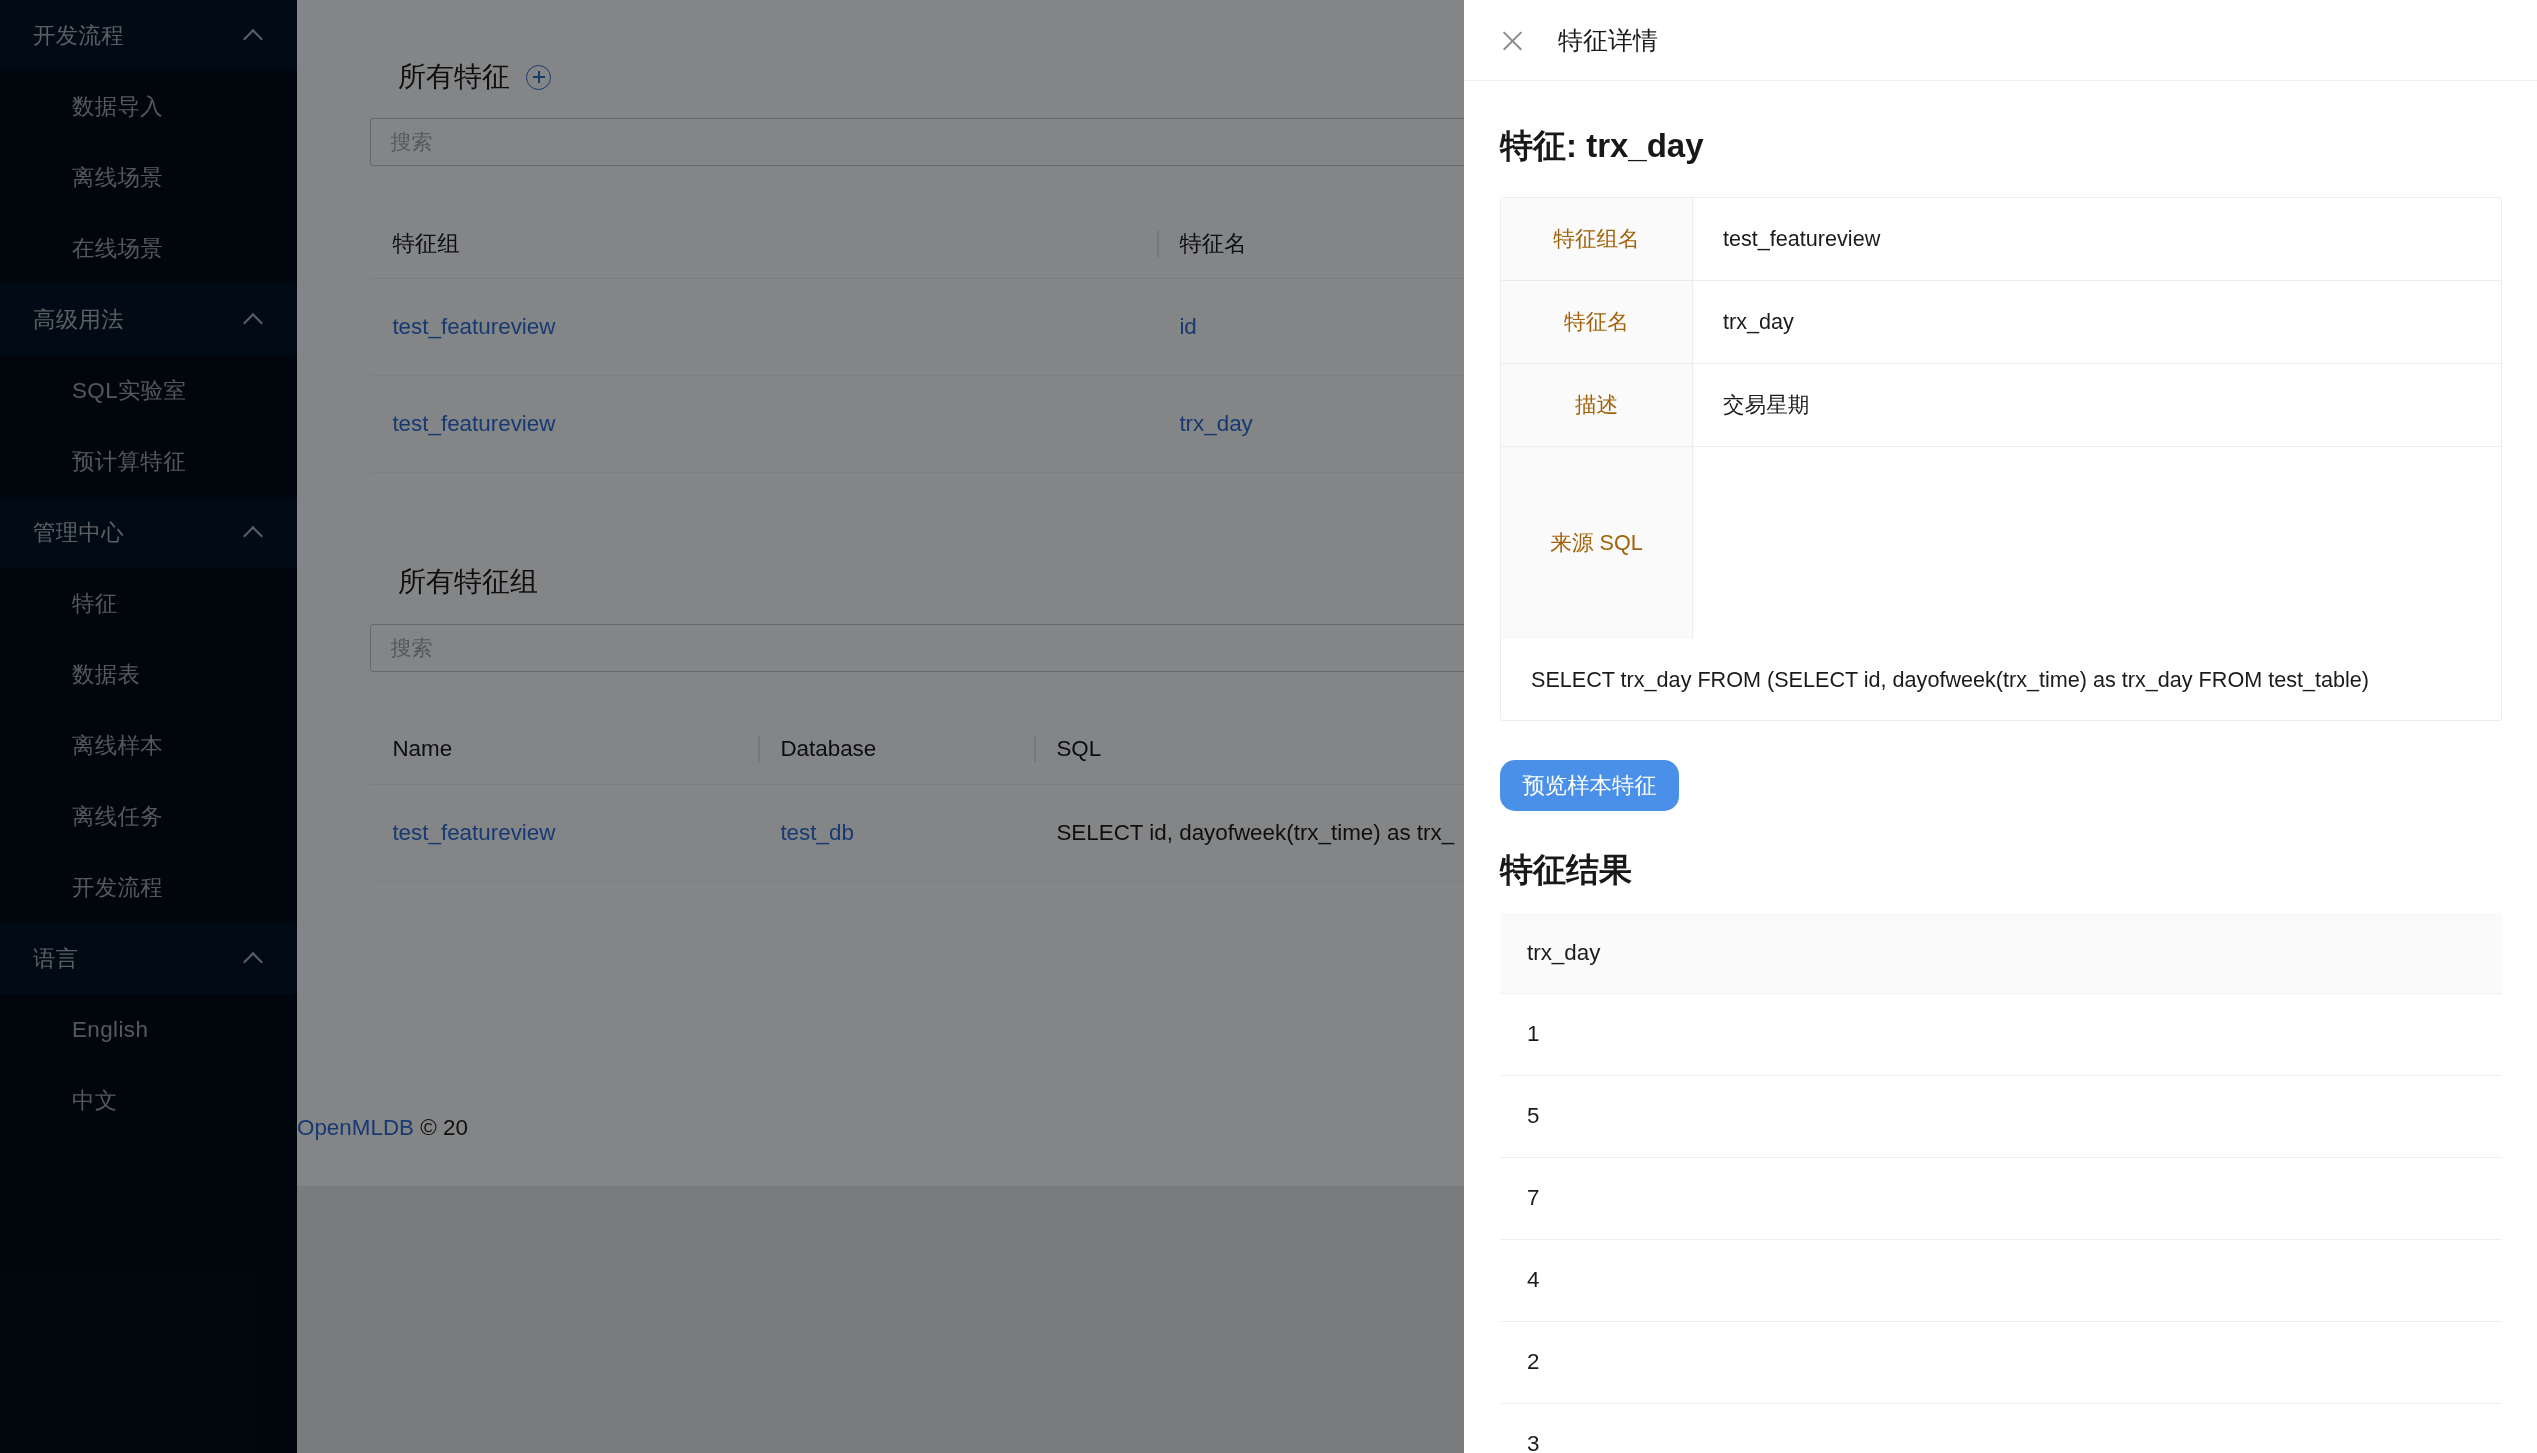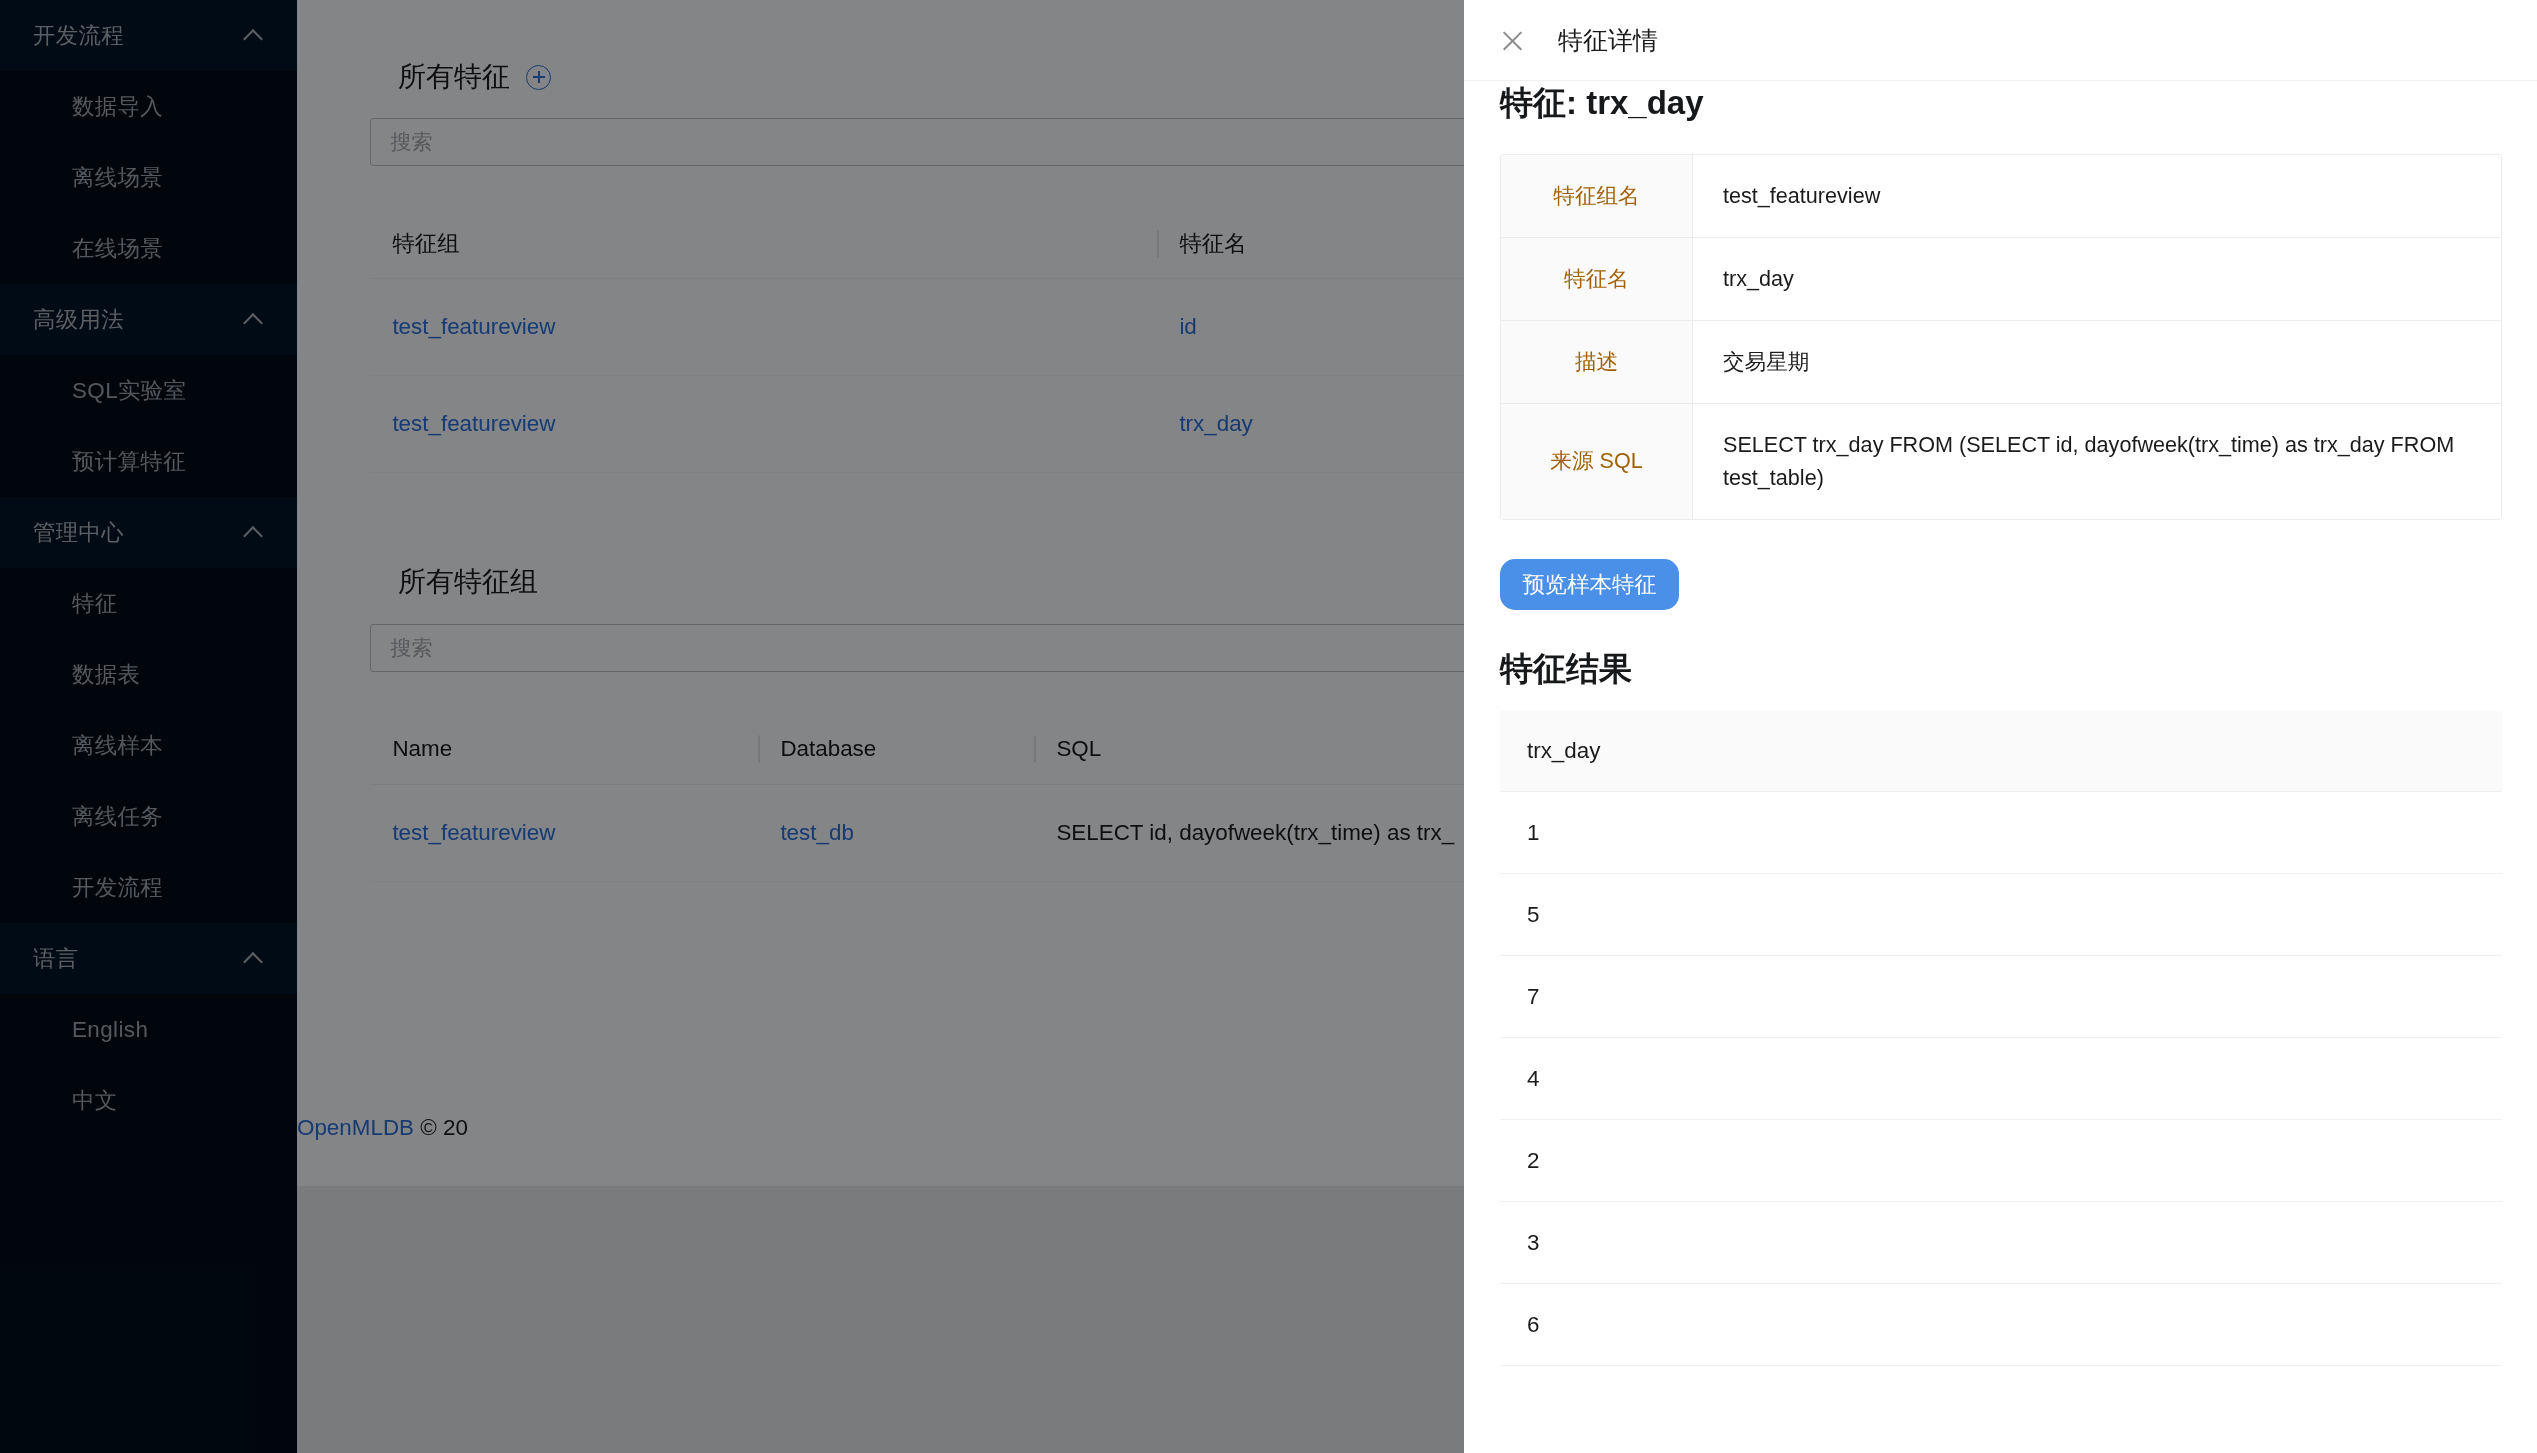--- a/index.html
+++ b/index.html
@@ -165,29 +165,30 @@
   }
   .close-x::before { transform: rotate(45deg); }
   .close-x::after  { transform: rotate(-45deg); }
   .drawer-title { font-size: 25px; color: #1b1b1b; }
 
   .drawer-body {
     flex: 1 1 auto; padding: 0 36px 0 36px; overflow: hidden;
   }
   .feat-heading {
     font-size: 33px; font-weight: 700; color: #17181a;
+    margin-top: 43px;
   }
 
   .detail-tbl {
     margin-top: 28px; width: 1002px;
     border: 1.5px solid #ececec; border-radius: 3px;
     overflow: hidden;
   }
   .detail-row { display: flex; border-bottom: 1.5px solid #ececec; }
-  .detail-row:last-child { border-bottom: none; }
+  .detail-row:last-child { border-bottom: none; flex-direction: column; }
   .detail-key {
     width: 192px; flex: 0 0 192px;
     background: #fafafa; border-right: 1.5px solid #ececec;
     display: flex; align-items: center; justify-content: center;
     font-size: 21.6px; color: #a16207; text-align: center;
     padding: 24px 7.5px; line-height: 1.5;
   }
   .detail-val {
     flex: 1 1 auto; display: flex; align-items: center;
     font-size: 21.6px; color: #1b1b1b; padding: 24px 30px;

